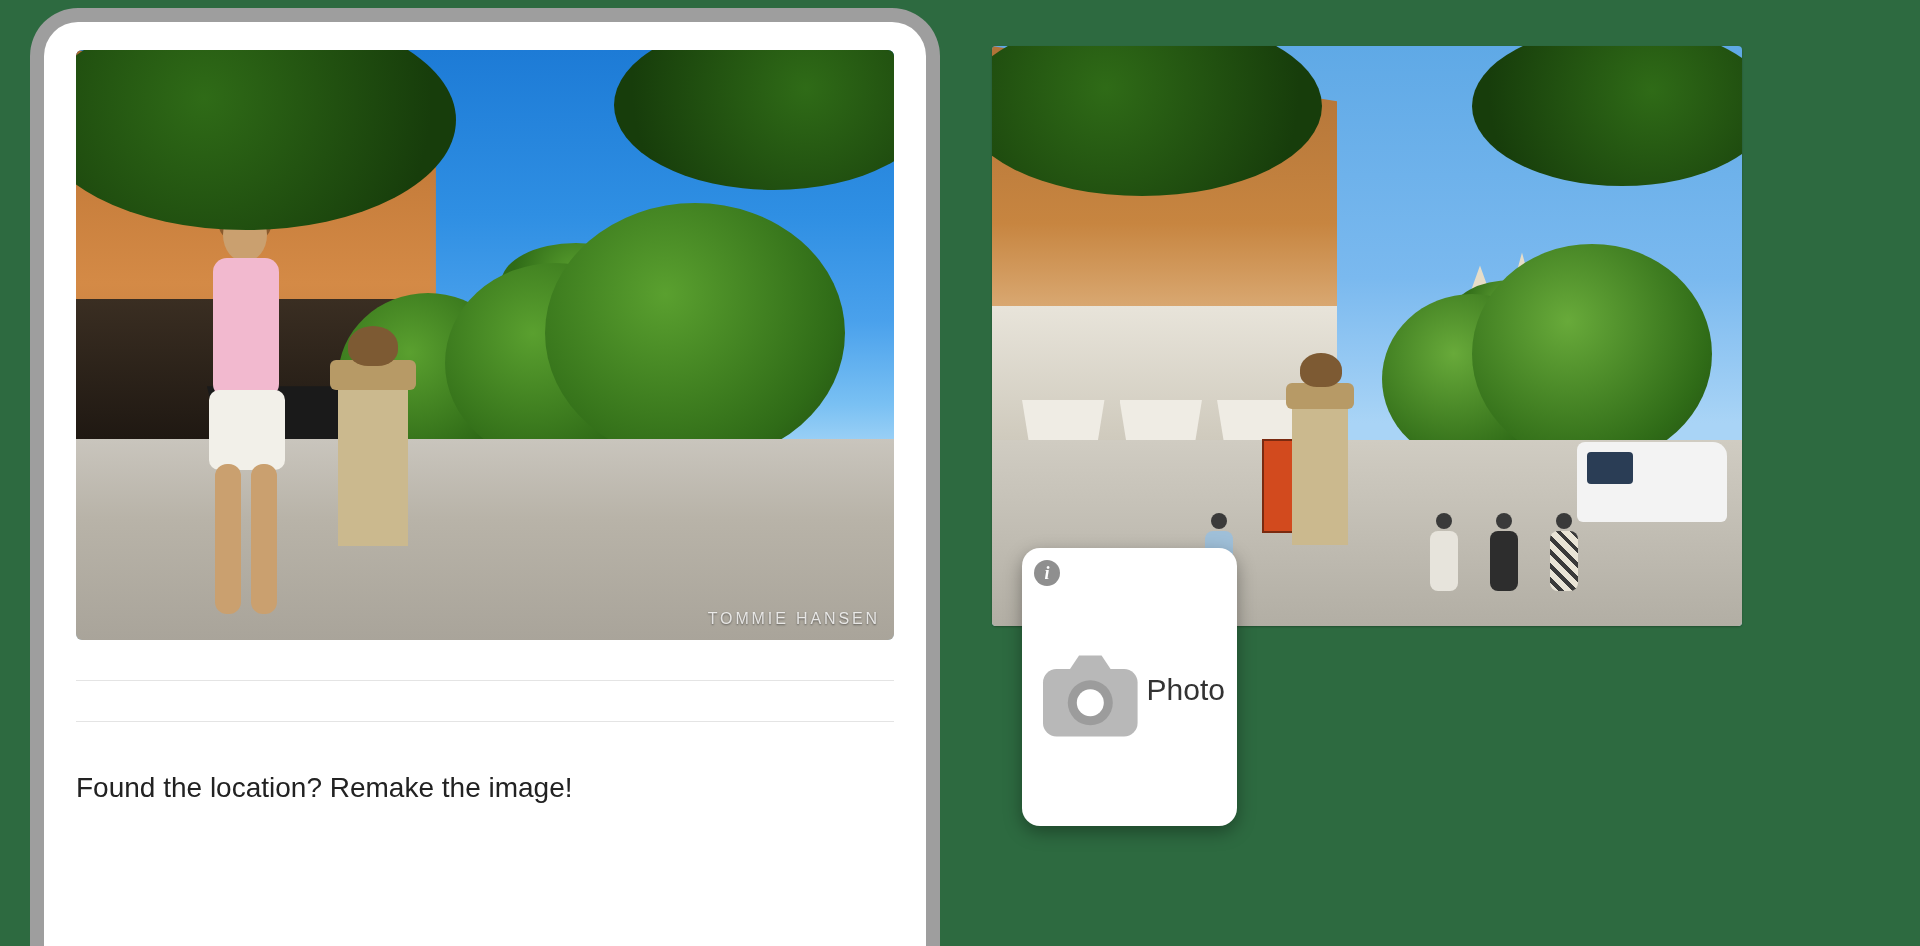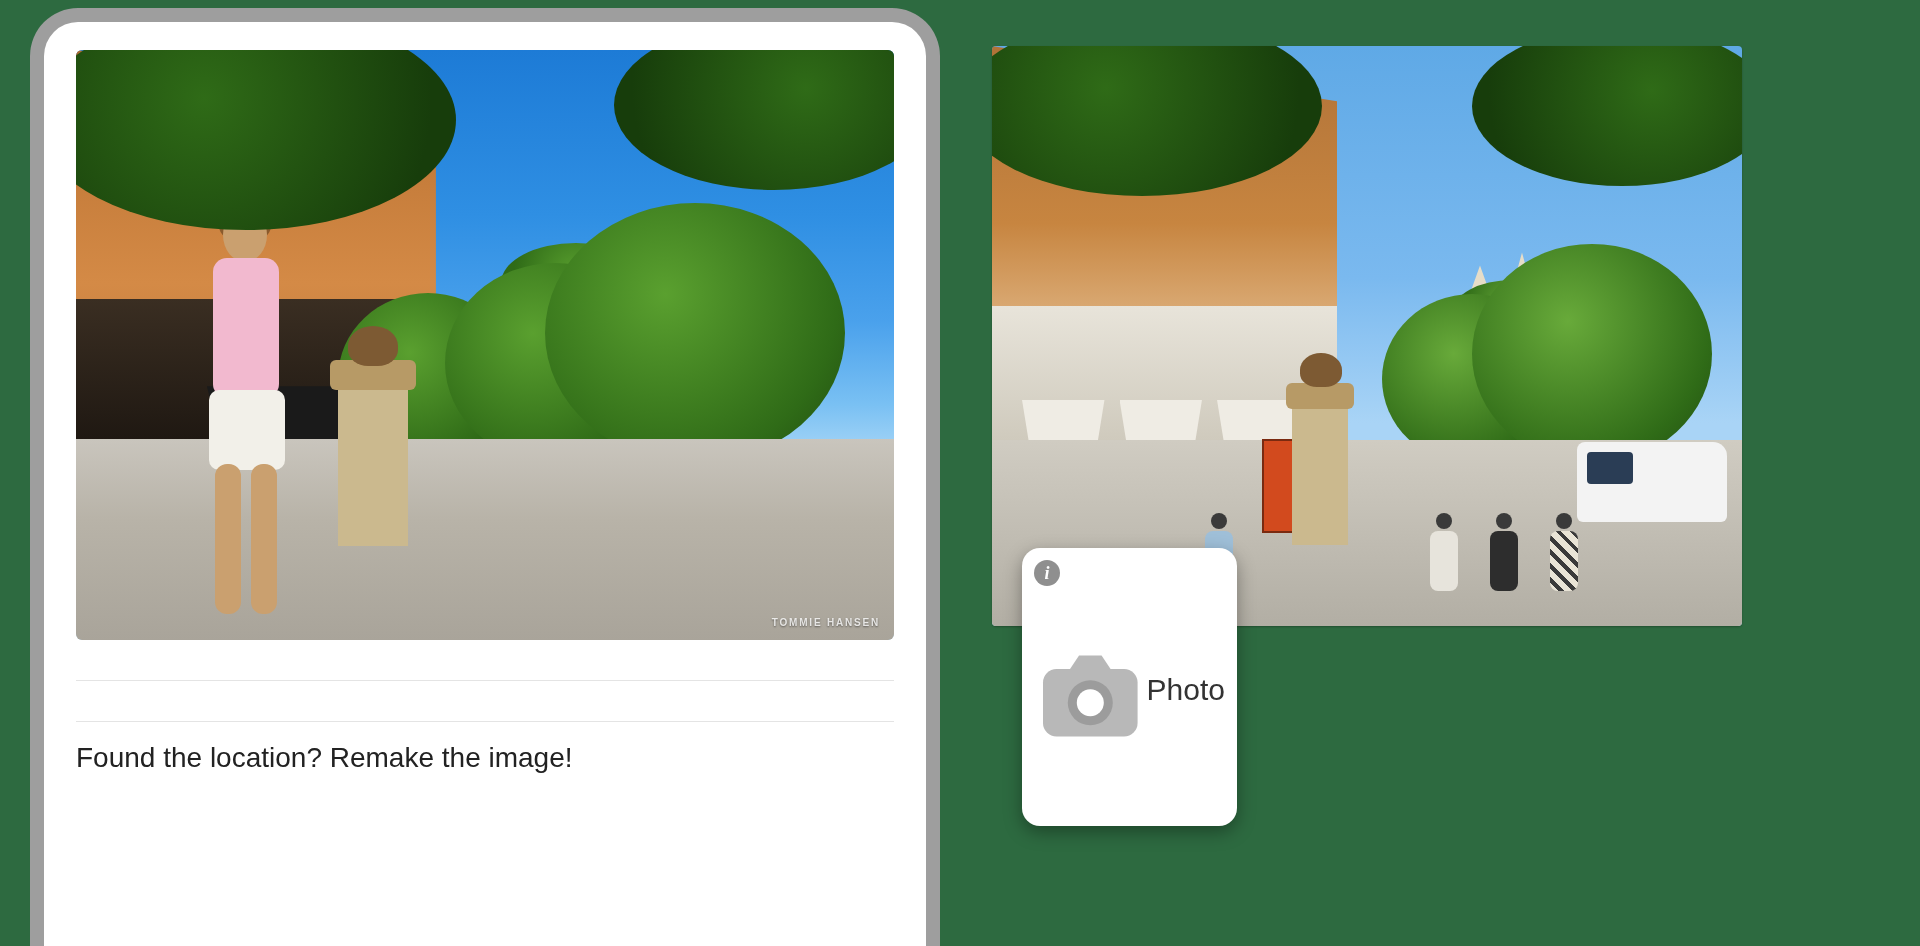--- a/index.html
+++ b/index.html
@@ -46,26 +46,26 @@
   .hero .person .head{position:absolute;top:0;left:32px;width:44px;height:54px;border-radius:50%;background:#caa06f}
   .hero .person .hair{position:absolute;top:-6px;left:28px;width:52px;height:40px;border-radius:50% 50% 40% 40%;background:#8a5a2c}
   .hero .person .torso{position:absolute;top:50px;left:22px;width:66px;height:140px;border-radius:14px;background:#f2b9cf}
   .hero .person .shorts{position:absolute;top:182px;left:18px;width:76px;height:80px;border-radius:10px;background:#f2f0e9}
   .hero .person .leg{position:absolute;top:256px;width:26px;height:150px;background:#caa06f;border-radius:12px}
   .hero .person .l1{left:24px}.hero .person .l2{left:60px}
   .hero .foliageTL{position:absolute;left:-40px;top:-40px;width:420px;height:220px;border-radius:50%;
     background:radial-gradient(circle at 40% 40%,#2f6b17,#173d0b 80%)}
   .hero .foliageTR{position:absolute;right:-40px;top:-30px;width:320px;height:170px;border-radius:50%;
     background:radial-gradient(circle at 60% 40%,#2f6b17,#173d0b 80%)}
-  .hero .wm{position:absolute;right:14px;bottom:12px;color:#ffffffcc;font-size:10px;letter-spacing:.18em;font-weight:700;text-shadow:0 1px 2px #0007}
+  .hero .wm{position:absolute;right:14px;bottom:12px;color:#ffffffcc;font-size:16px;letter-spacing:.18em;font-weight:400;text-shadow:0 1px 2px #0007}
 
   .hr{height:1px;background:#e4e4e4;margin:40px 0 0 0}
   .bullets{list-style:disc;padding:0 0 0 30px;margin:36px 0 30px 0}
   .bullets li{font-size:28px;color:#222;line-height:1.35}
-  .prompt{font-size:28px;color:#222;margin-top:20px}
+  .prompt{font-size:28px;color:#222;margin-top:50px}
 
   
   .photo{
     position:absolute;left:992px;top:46px;width:750px;height:580px;border-radius:4px;overflow:hidden;
     background:linear-gradient(#5fa9e6 0%,#7ab9ef 40%,#a9d4f6 65%);
     box-shadow:0 1px 2px rgba(0,0,0,.25)
   }
   .photo .ground{position:absolute;left:0;right:0;bottom:0;height:32%;
     background:linear-gradient(#d0ccc2 0%,#c1bdb3 50%,#b2aea4 100%)}
   .photo .bldg{position:absolute;left:0;top:0;width:46%;height:68%;

